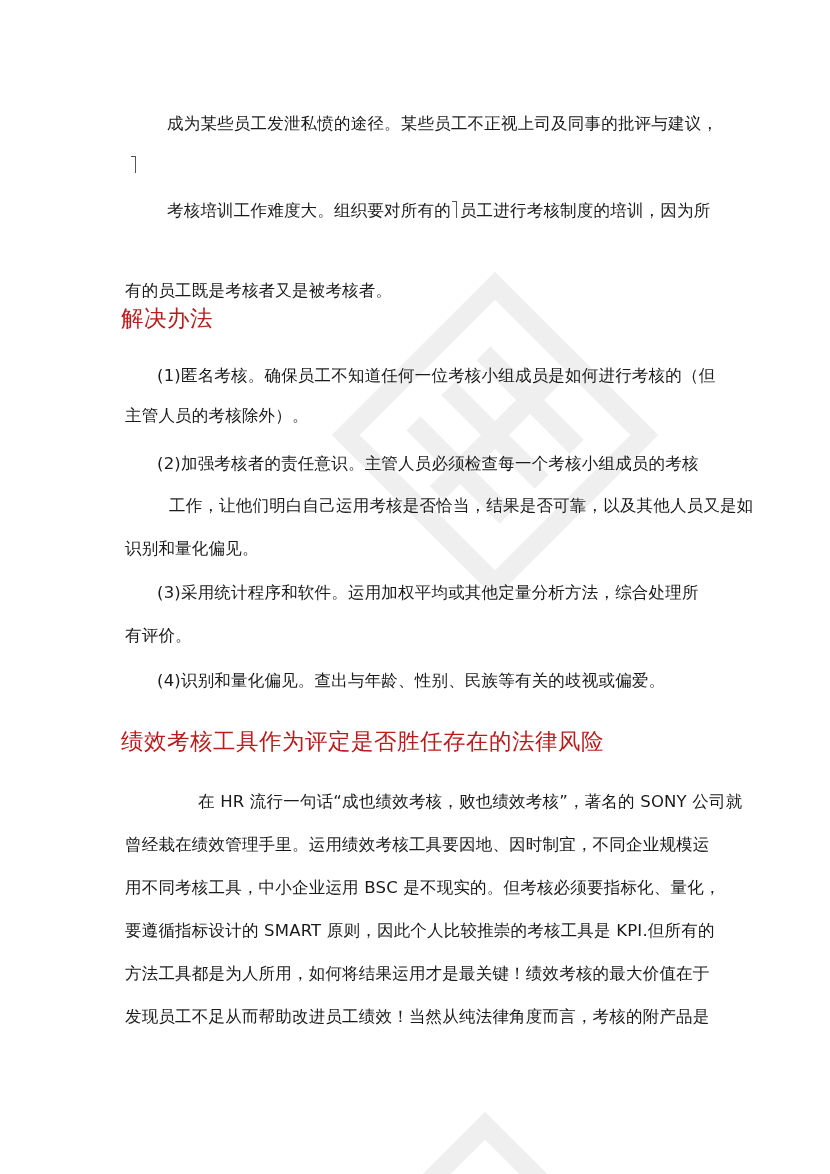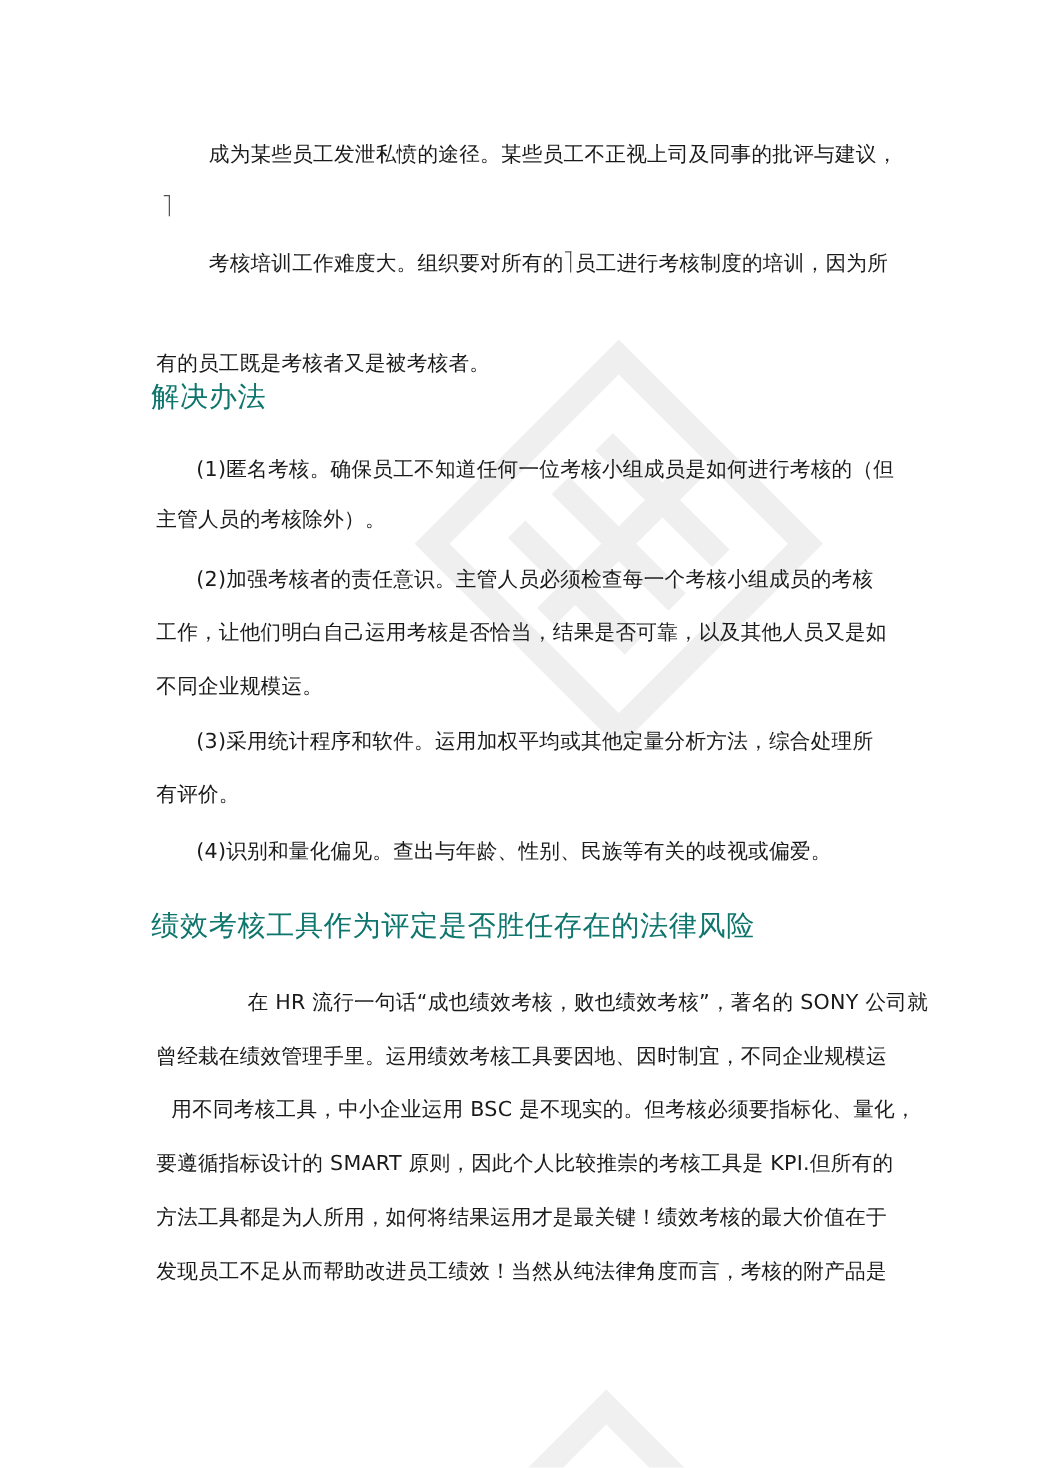--- a/index.html
+++ b/index.html
@@ -38,21 +38,21 @@
     }
     .indent { left: 42px; }
     .indent-sm { left: 32px; }
     .heading {
       position: absolute;
       left: -4px;
       white-space: nowrap;
       font-family: "DejaVu Serif", "Liberation Serif", serif;
       font-size: 22.5px;
       line-height: 30px;
-      color: #0f766e;
+      color: #b91c1c;
       letter-spacing: 0.5px;
     }
     .cursor-mark {
       display: inline-block;
       width: 4px;
       height: 16px;
       border-right: 1px solid #555;
       border-top: 1px solid #555;
       vertical-align: -2px;
       margin-left: 6px;
@@ -86,30 +86,30 @@
     <span>考核培训工作难度大。组织要对所有的</span><span class="cursor-mark tight"></span><span>员工进行考核制度的培训，因为所</span>
   </div>
   <div class="line" style="top:252px;margin-top:28px;">有的员工既是考核者又是被考核者。</div>
 
   <div class="heading" style="top:303px;">解决办法</div>
 
   <div class="line indent-sm" style="top:365px;">(1)匿名考核。确保员工不知道任何一位考核小组成员是如何进行考核的（但</div>
   <div class="line" style="top:405px;">主管人员的考核除外）。</div>
 
   <div class="line indent-sm" style="top:453px;">(2)加强考核者的责任意识。主管人员必须检查每一个考核小组成员的考核</div>
-  <div class="line" style="top:495px;">工作，让他们明白自己运用考核是否恰当，结果是否可靠，以及其他人员又是如</div>
-  <div class="line" style="top:538px;">不同企业规模运。</div>
+  <div class="line" style="top:495px;margin-left:44px;">工作，让他们明白自己运用考核是否恰当，结果是否可靠，以及其他人员又是如</div>
+  <div class="line" style="top:538px;">识别和量化偏见。</div>
 
   <div class="line indent-sm" style="top:582px;">(3)采用统计程序和软件。运用加权平均或其他定量分析方法，综合处理所</div>
   <div class="line" style="top:625px;">有评价。</div>
 
   <div class="line indent-sm" style="top:670px;">(4)识别和量化偏见。查出与年龄、性别、民族等有关的歧视或偏爱。</div>
 
   <div class="heading" style="top:726px;">绩效考核工具作为评定是否胜任存在的法律风险</div>
 
   <div class="line indent-sm" style="top:791px;margin-left:41px;">在 HR 流行一句话“成也绩效考核，败也绩效考核”，著名的 SONY 公司就</div>
   <div class="line" style="top:834px;">曾经栽在绩效管理手里。运用绩效考核工具要因地、因时制宜，不同企业规模运</div>
-  <div class="line" style="top:877px;margin-left:12px;">用不同考核工具，中小企业运用 BSC 是不现实的。但考核必须要指标化、量化，</div>
+  <div class="line" style="top:877px;">用不同考核工具，中小企业运用 BSC 是不现实的。但考核必须要指标化、量化，</div>
   <div class="line" style="top:920px;">要遵循指标设计的 SMART 原则，因此个人比较推崇的考核工具是 KPI.但所有的</div>
   <div class="line" style="top:963px;">方法工具都是为人所用，如何将结果运用才是最关键！绩效考核的最大价值在于</div>
   <div class="line" style="top:1006px;">发现员工不足从而帮助改进员工绩效！当然从纯法律角度而言，考核的附产品是</div>
 
 </div>
 
 </body></html>

